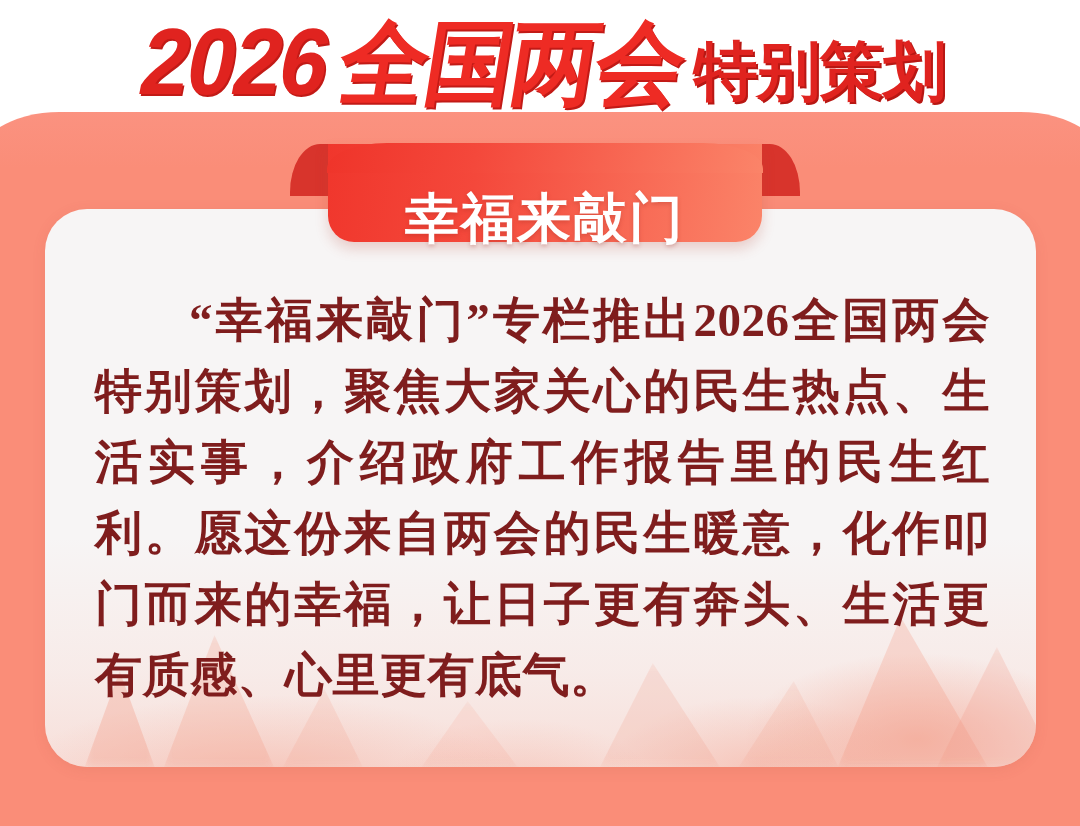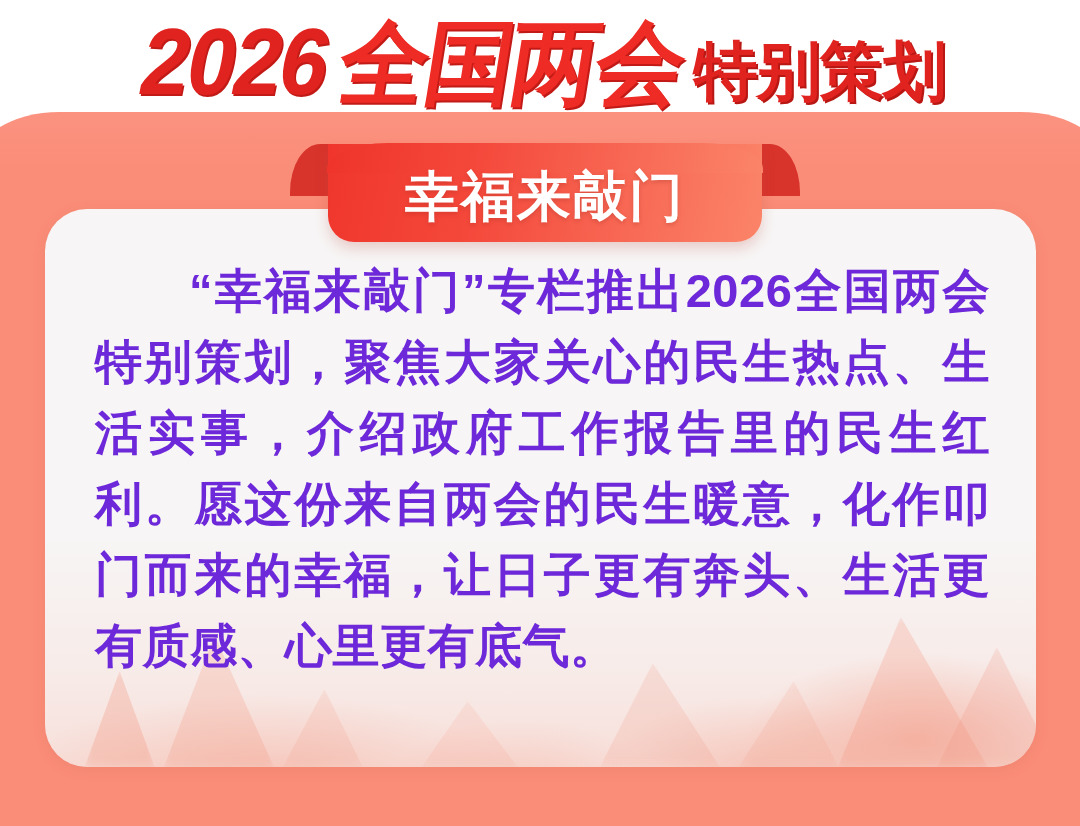--- a/index.html
+++ b/index.html
@@ -141,25 +141,25 @@
   .p4 { left: 38%; width: 96px;  height: 66px;  clip-path: polygon(48% 0, 100% 100%, 0 100%); opacity:.45;}
   .p5 { left: 56%; width: 120px; height: 104px; clip-path: polygon(44% 0, 100% 100%, 0 100%); opacity:.6;}
   .p6 { left: 70%; width: 100px; height: 86px;  clip-path: polygon(55% 0, 100% 100%, 0 100%); opacity:.5;}
   .p7 { left: 80%; width: 150px; height: 150px; clip-path: polygon(42% 0, 100% 100%, 0 100%); opacity:.85;}
   .p8 { left: 90%; width: 120px; height: 120px; clip-path: polygon(50% 0, 100% 100%, 0 100%); opacity:.7;}
 
   
   .body-text {
     position: absolute;
     left: 50px;
-    top: 46px;
+    top: 76px;
     width: 895px;
     z-index: 12;
-    color: #6d28d9;
-    font-family: Liberation Sans, sans-serif;
+    color: #7f1d1d;
+    font-family: Liberation Serif, serif;
     font-size: 47px;
     font-weight: 700;
     line-height: 71px;
     text-align: justify;
     text-justify: inter-character;
     text-indent: 94px;
     letter-spacing: 0.5px;
     white-space: pre-wrap;
   }
 
@@ -193,21 +193,21 @@
     position: absolute;
     left: 38px;
     top: 4px;
     width: 434px;
     height: 98px;
     background: linear-gradient(100deg, #f0362c 0%, #f4483b 34%, #f86b56 72%, #fb8469 100%);
     border-radius: 0 0 26px 26px;
     z-index: 3;
     box-shadow: 0 7px 13px rgba(180,70,55,0.22);
     display: flex;
-    align-items: center;
+    align-items: flex-end;
     justify-content: center;
   }
   
   .ribbon::before {
     content: "";
     position: absolute;
     left: -1px;
     top: -1px;
     width: 436px;
     height: 30px;

